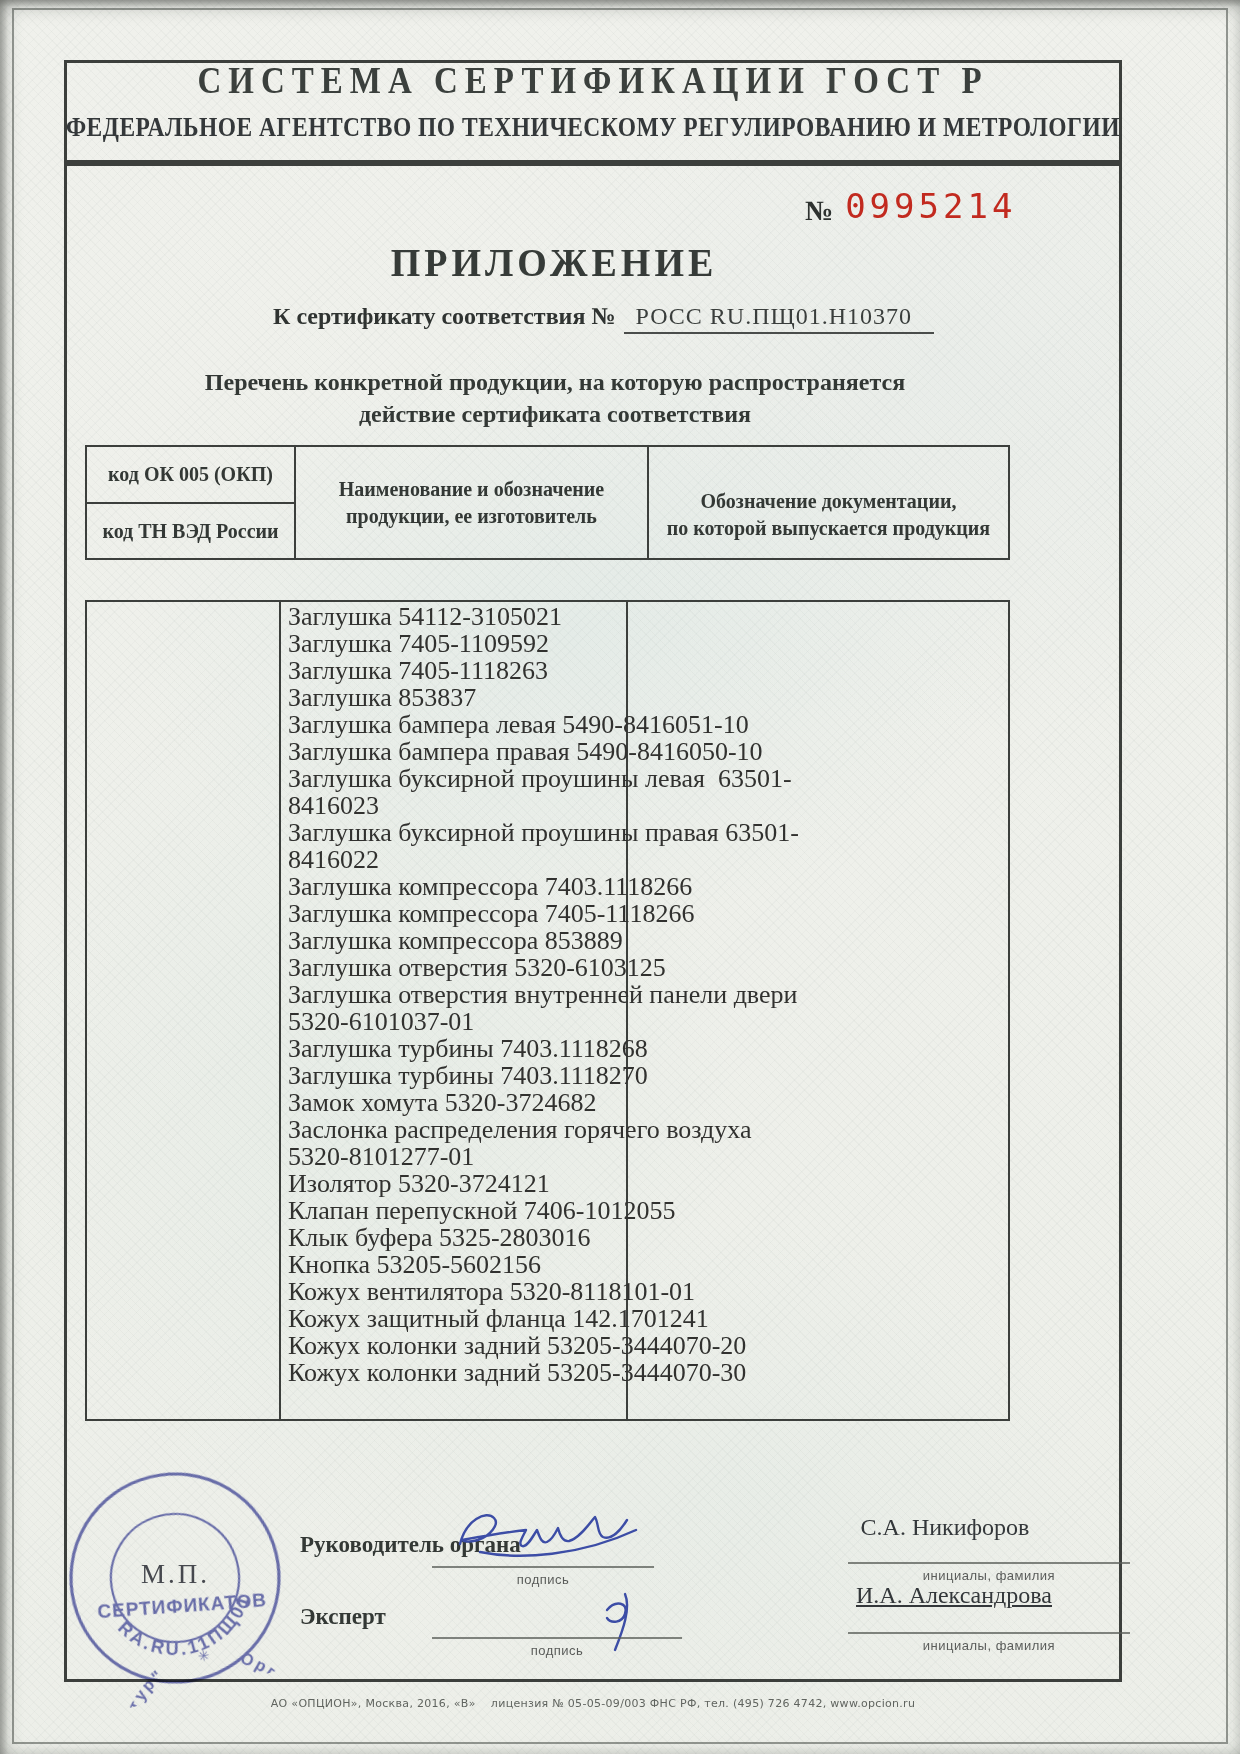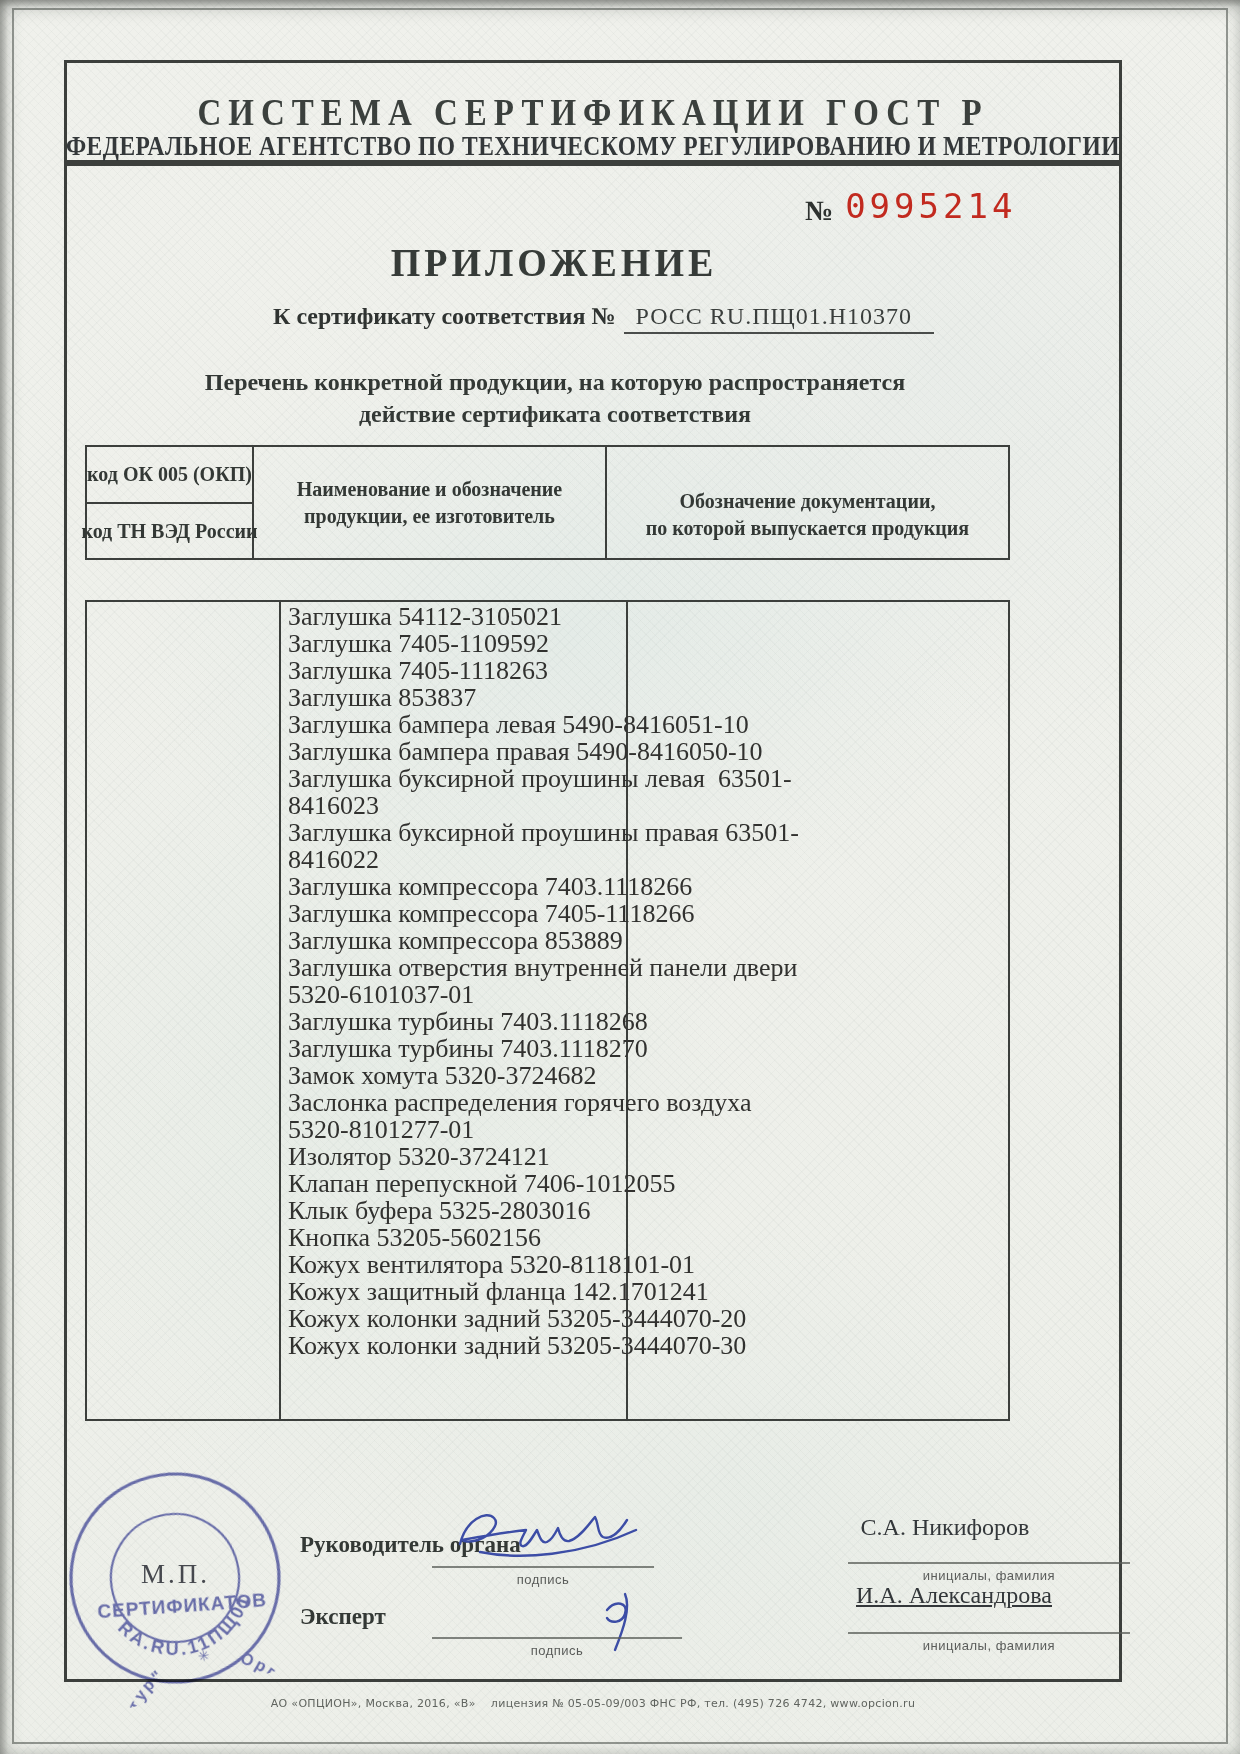--- a/index.html
+++ b/index.html
@@ -28,21 +28,21 @@
       inset -12px 0 16px -12px rgba(120,125,120,0.35),
       inset 0 -12px 16px -12px rgba(120,125,120,0.35);
   }
   .abs{position:absolute;}
   .outer-border{left:12px;top:8px;width:1216px;height:1736px;border:2px solid rgba(70,75,70,0.55);box-sizing:border-box;}
 
   
   .header-box{
     left:64px;top:60px;width:1058px;height:106px;box-sizing:border-box;
     border:3px solid var(--line);border-bottom-width:6px;
-    display:flex;flex-direction:column;align-items:center;justify-content:flex-end;gap:1px;
+    display:flex;flex-direction:column;align-items:center;justify-content:flex-start;gap:14px;
   }
   .sys-title{font-weight:bold;font-size:33px;letter-spacing:7px;transform:scaleY(1.12);color:#3b403d;white-space:nowrap;}
   .agency-title{font-weight:bold;font-size:23.5px;letter-spacing:.5px;transform:scale(1.0,1.15);color:#34383a;white-space:nowrap;}
 
   
   .main-frame{
     left:64px;top:166px;width:1058px;height:1516px;box-sizing:border-box;
     border-left:3px solid var(--line);border-right:3px solid var(--line);border-bottom:3px solid var(--line);
   }
 
@@ -58,21 +58,21 @@
 
   .cert-line{left:273px;top:303px;font-size:24px;white-space:nowrap;}
   .cert-line .lbl{font-weight:bold;}
   .cert-line .num{border-bottom:2px solid #4a4d4b;padding:0 22px 3px 12px;margin-left:8px;letter-spacing:1px;color:#3a3e3c;}
 
   .scope{left:64px;top:366px;width:982px;text-align:center;font-size:24px;font-weight:bold;line-height:32px;color:#333835;}
 
   
   .cols-header{left:85px;top:445px;width:925px;height:115px;box-sizing:border-box;
     border:2.5px solid var(--line);display:flex;}
-  .cols-header .c1{width:167px;border-right:2.5px solid var(--line);display:flex;flex-direction:column;box-sizing:border-box;}
+  .cols-header .c1{width:209px;border-right:2.5px solid var(--line);display:flex;flex-direction:column;box-sizing:border-box;}
   .cols-header .c1a{height:57px;border-bottom:2px solid var(--line);display:flex;align-items:center;justify-content:center;box-sizing:border-box;}
   .cols-header .c1b{flex:1;display:flex;align-items:center;justify-content:center;}
   .cols-header .c2{width:353px;border-right:2.5px solid var(--line);box-sizing:border-box;}
   .cols-header .c3{flex:1;margin-top:24px;}
   .hdr-cell{display:flex;flex-direction:column;align-items:center;justify-content:center;gap:4px;height:100%;}
   .cols-header span{font-size:20px;font-weight:bold;color:#333835;white-space:nowrap;}
 
   
   .body-table{left:85px;top:600px;width:925px;height:821px;box-sizing:border-box;
     border:2.5px solid var(--line);display:flex;}
@@ -172,20 +172,21 @@
       <div class="product-item">Заглушка 853837</div>
       <div class="product-item">Заглушка бампера левая 5490-8416051-10</div>
       <div class="product-item">Заглушка бампера правая 5490-8416050-10</div>
       <div class="product-item">Заглушка буксирной проушины левая  63501-
 8416023</div>
       <div class="product-item">Заглушка буксирной проушины правая 63501-
 8416022</div>
       <div class="product-item">Заглушка компрессора 7403.1118266</div>
       <div class="product-item">Заглушка компрессора 7405-1118266</div>
       <div class="product-item">Заглушка компрессора 853889</div>
+      <div class="product-item">Заглушка отверстия 5320-6103125</div>
       <div class="product-item">Заглушка отверстия внутренней панели двери
 5320-6101037-01</div>
       <div class="product-item">Заглушка турбины 7403.1118268</div>
       <div class="product-item">Заглушка турбины 7403.1118270</div>
       <div class="product-item">Замок хомута 5320-3724682</div>
       <div class="product-item">Заслонка распределения горячего воздуха
 5320-8101277-01</div>
       <div class="product-item">Изолятор 5320-3724121</div>
       <div class="product-item">Клапан перепускной 7406-1012055</div>
       <div class="product-item">Клык буфера 5325-2803016</div>

